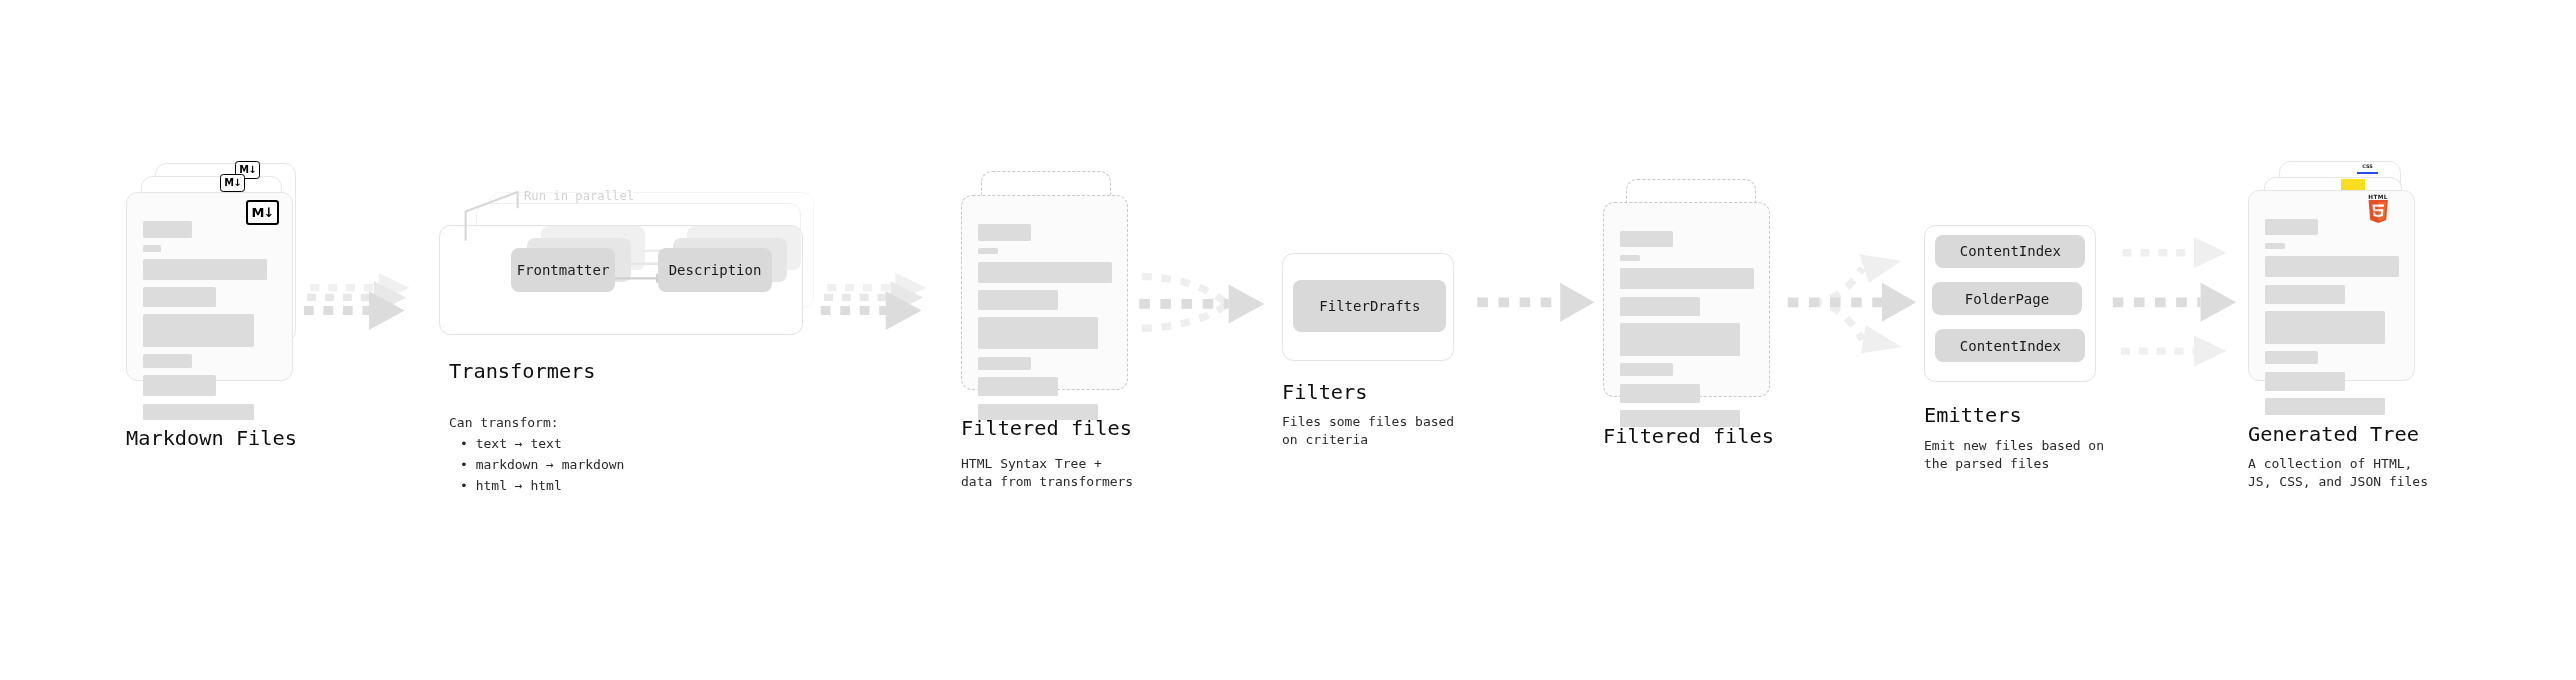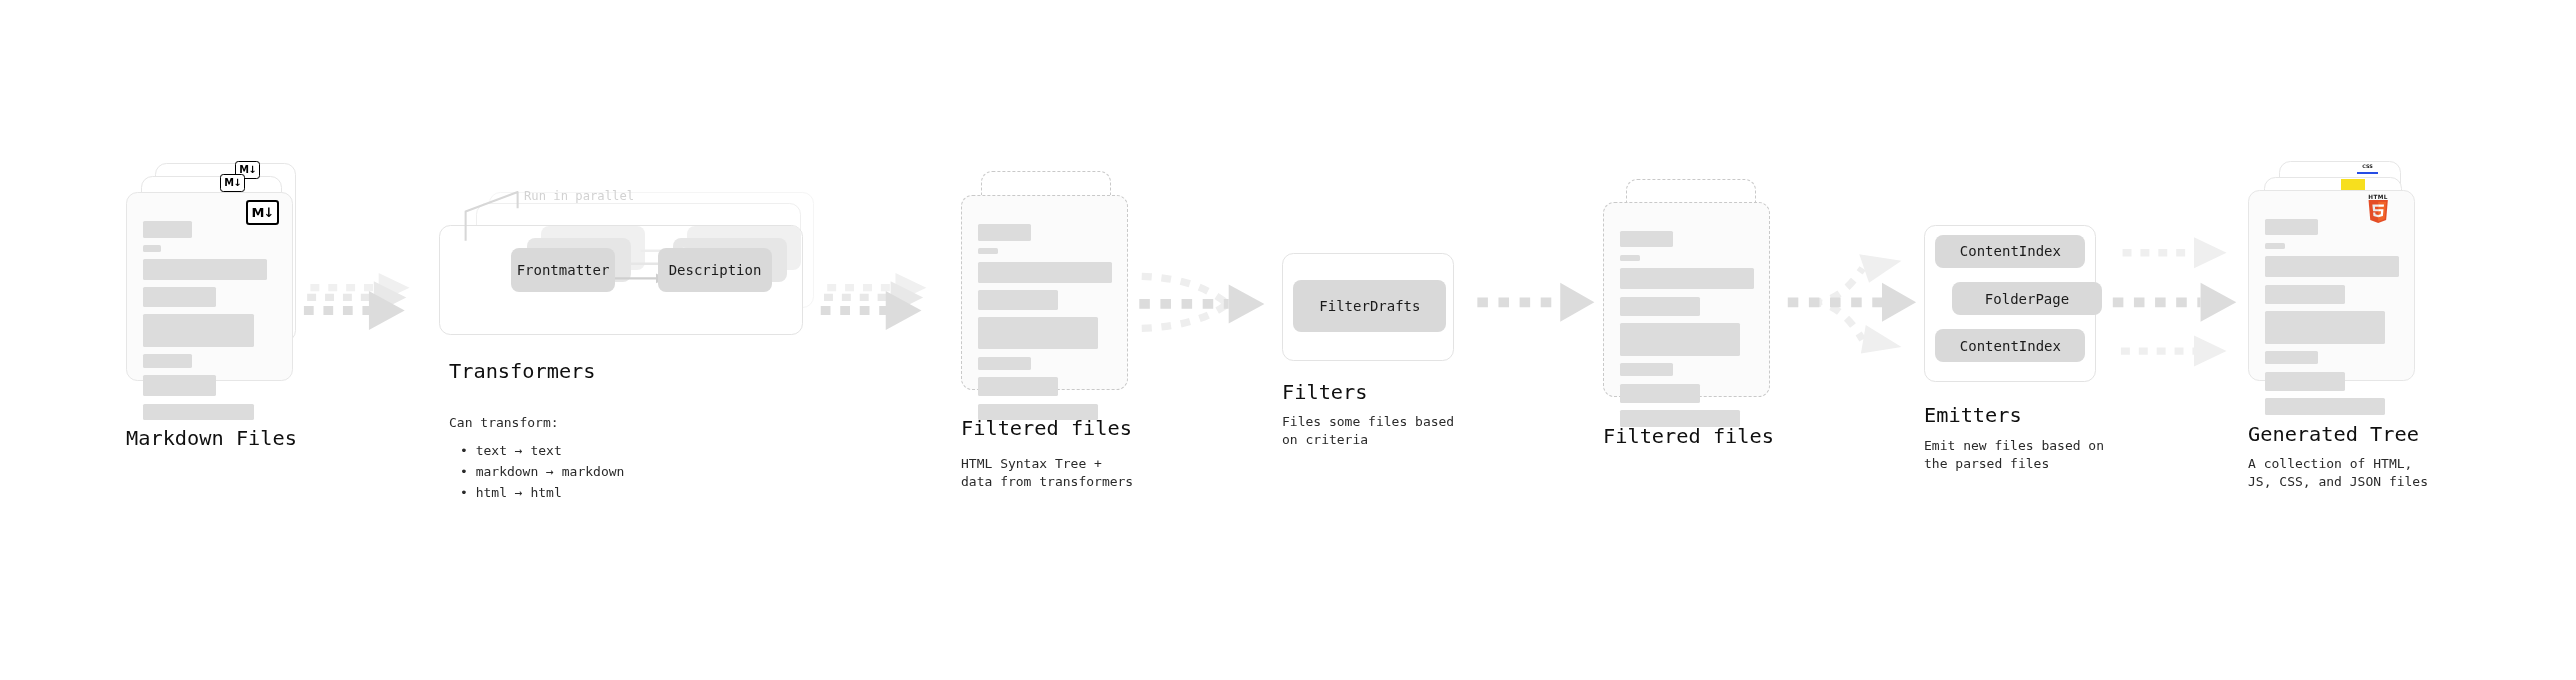--- a/index.html
+++ b/index.html
@@ -142,21 +142,20 @@
     color: #2a2a2a;
     line-height: 18px;
     white-space: pre;
   }
   .bullets {
     position: absolute;
     font-size: 13px;
     color: #2a2a2a;
     line-height: 18.7px;
     white-space: pre;
-    margin-top: 7px;
   }
   .parallel-note {
     position: absolute;
     font-size: 12.2px;
     color: #d2d2d2;
     white-space: nowrap;
   }
 
   
   .ovl { position: absolute; left: 0; top: 0; pointer-events: none; }
@@ -269,21 +268,21 @@
         <div class="bar" style="width:80px;  height:19.5px;"></div>
         <div class="bar" style="width:120px; height:16.3px;"></div>
       </div>
     </div>
   </div>
   <div class="title" style="left:1603px; top:424px;">Filtered files</div>
 
   <div class="node" style="left:1924px; top:225px;">
     <div class="proc" style="left:0; top:0; width:172px; height:157px;"></div>
     <div class="chip" style="left:11.4px; top:9.8px; width:150px; height:33px;">ContentIndex</div>
-    <div class="chip" style="left:28px; top:57px; width:150px; height:33px;">FolderPage</div>
+    <div class="chip" style="left:8px; top:57px; width:150px; height:33px;">FolderPage</div>
     <div class="chip" style="left:11.4px; top:104px; width:150px; height:33px;">ContentIndex</div>
   </div>
   <div class="title" style="left:1924px; top:403px;">Emitters</div>
   <div class="subtitle" style="left:1924px; top:437px;">Emit new files based on
 the parsed files</div>
 
   <div class="doc-stack" style="left:2248px; top:161px;">
     <div class="sheet ghost" style="left:31px; top:0px;  width:122px; height:163px;"></div>
     <div class="sheet ghost" style="left:16.3px; top:16.3px; width:138px; height:163px;"></div>
     <div class="sheet" style="left:0px;  top:29px; width:167px; height:191px;">

